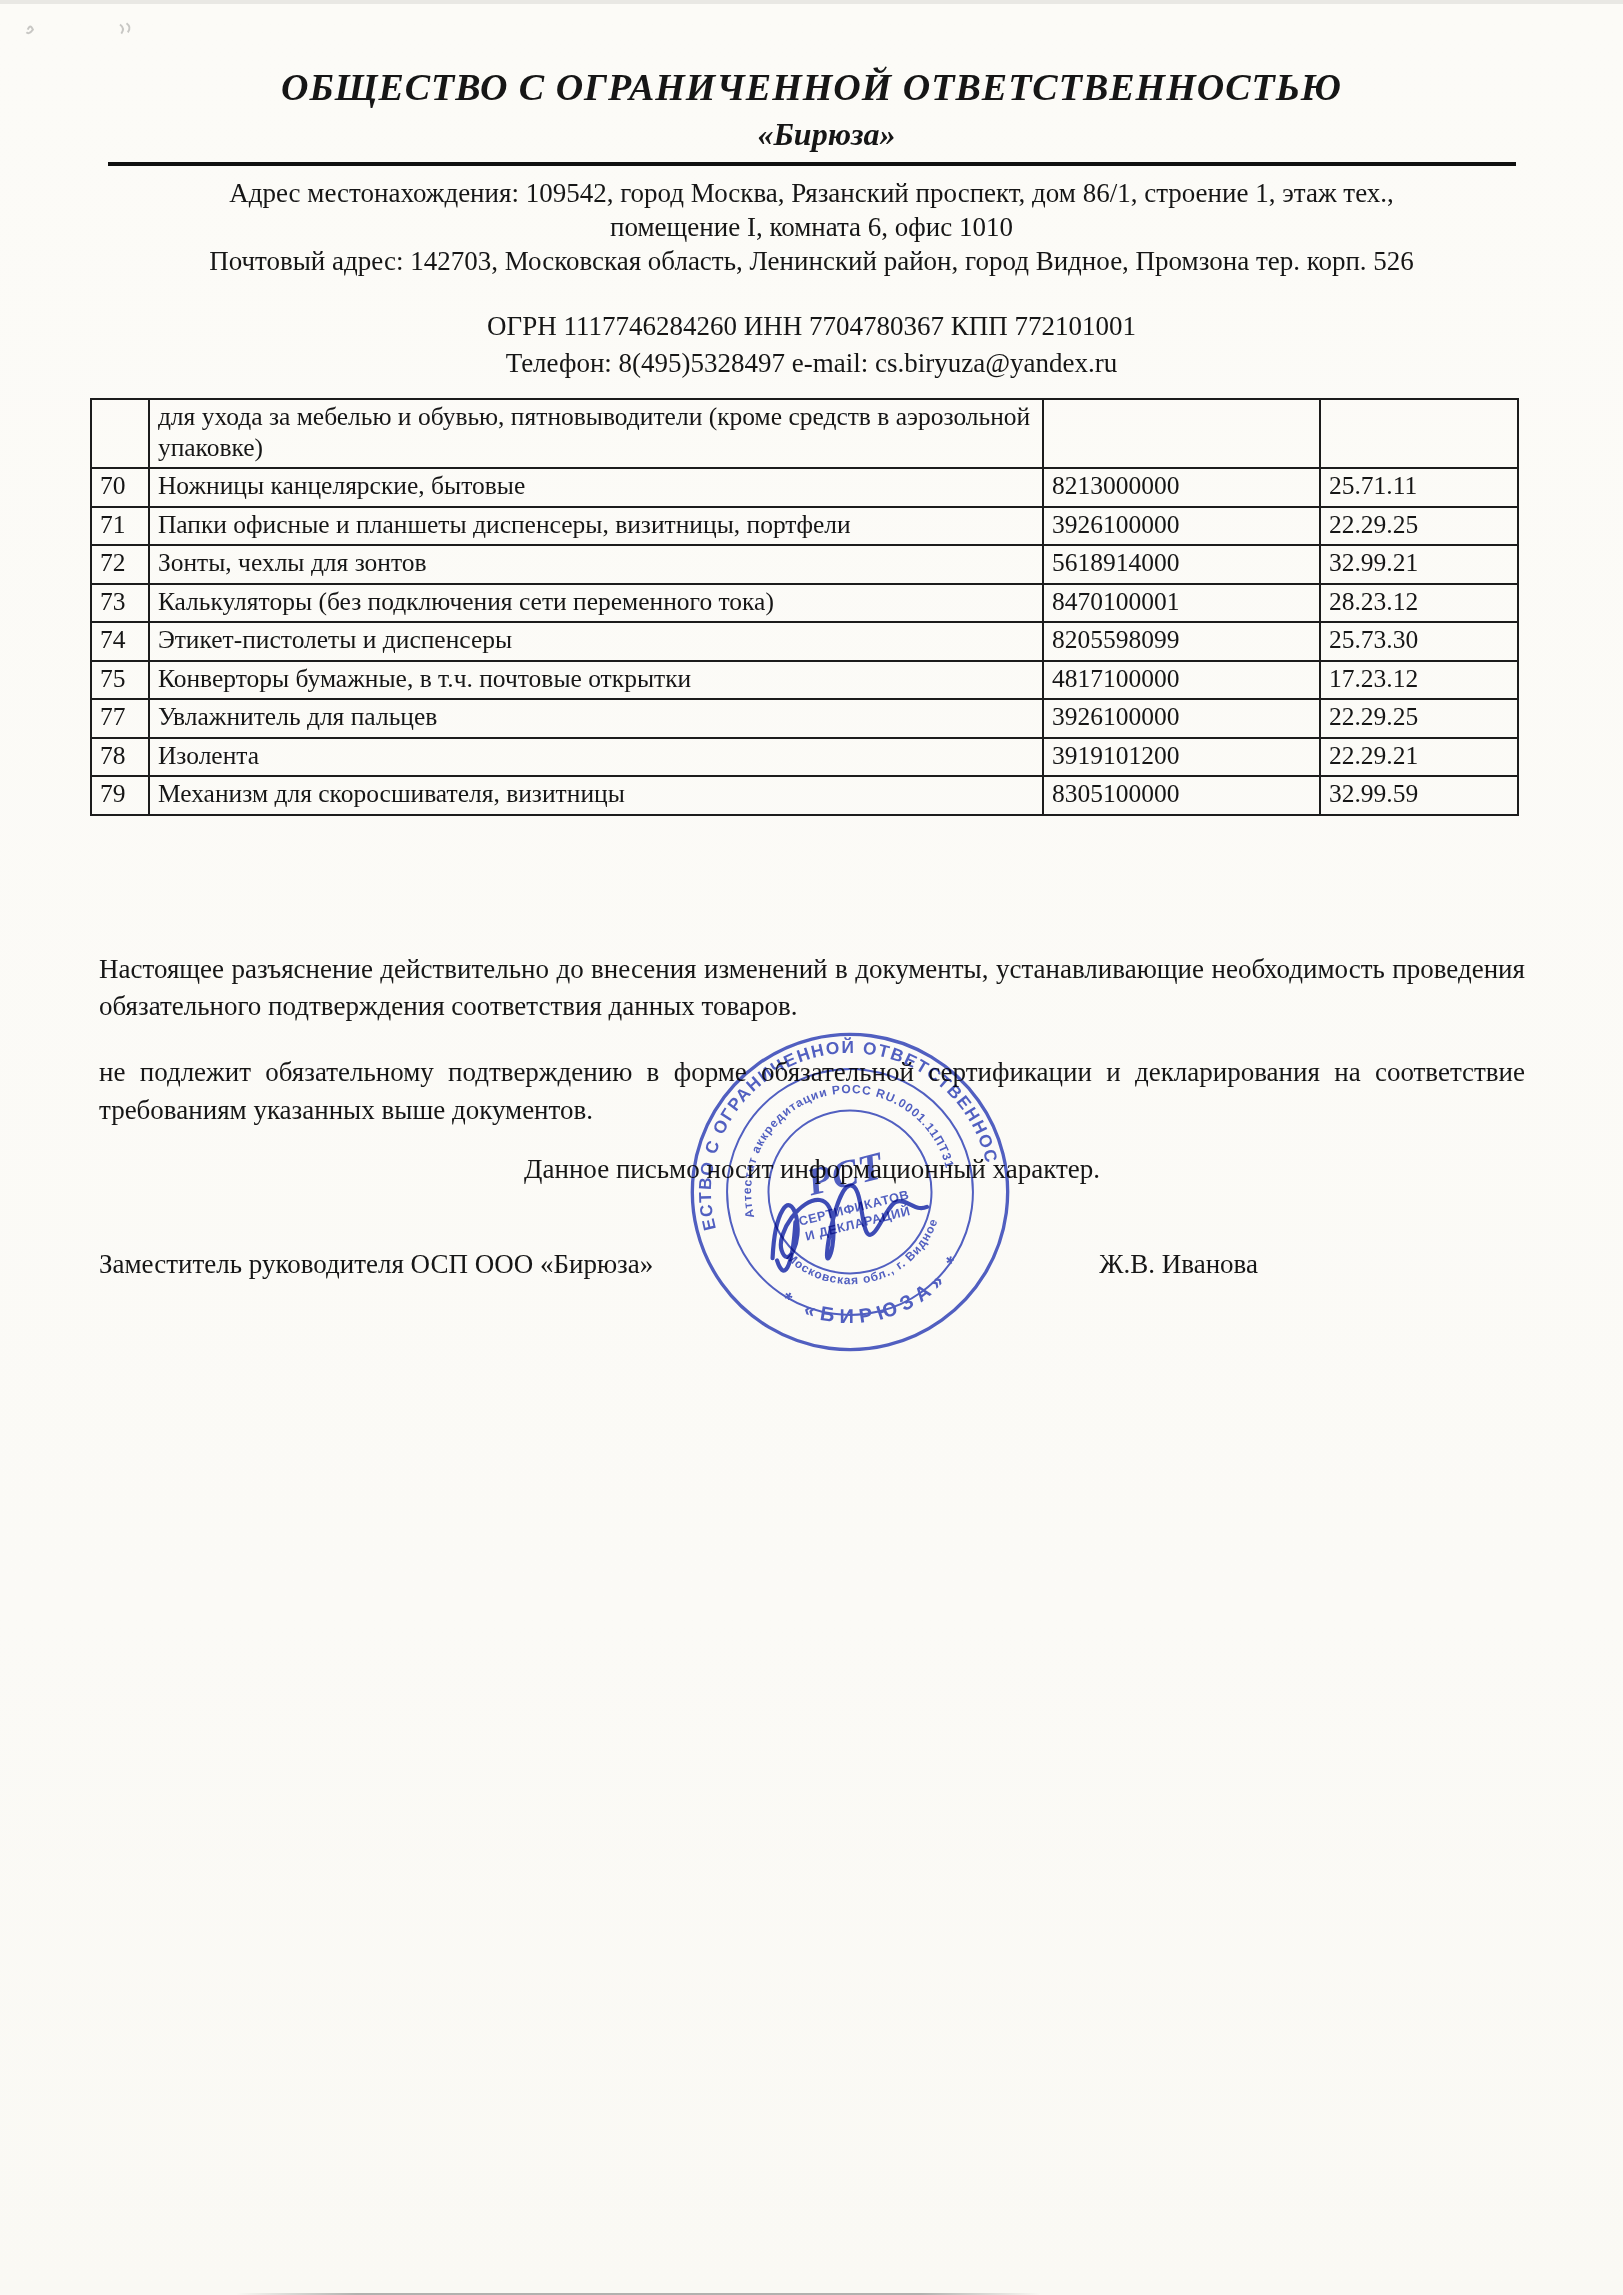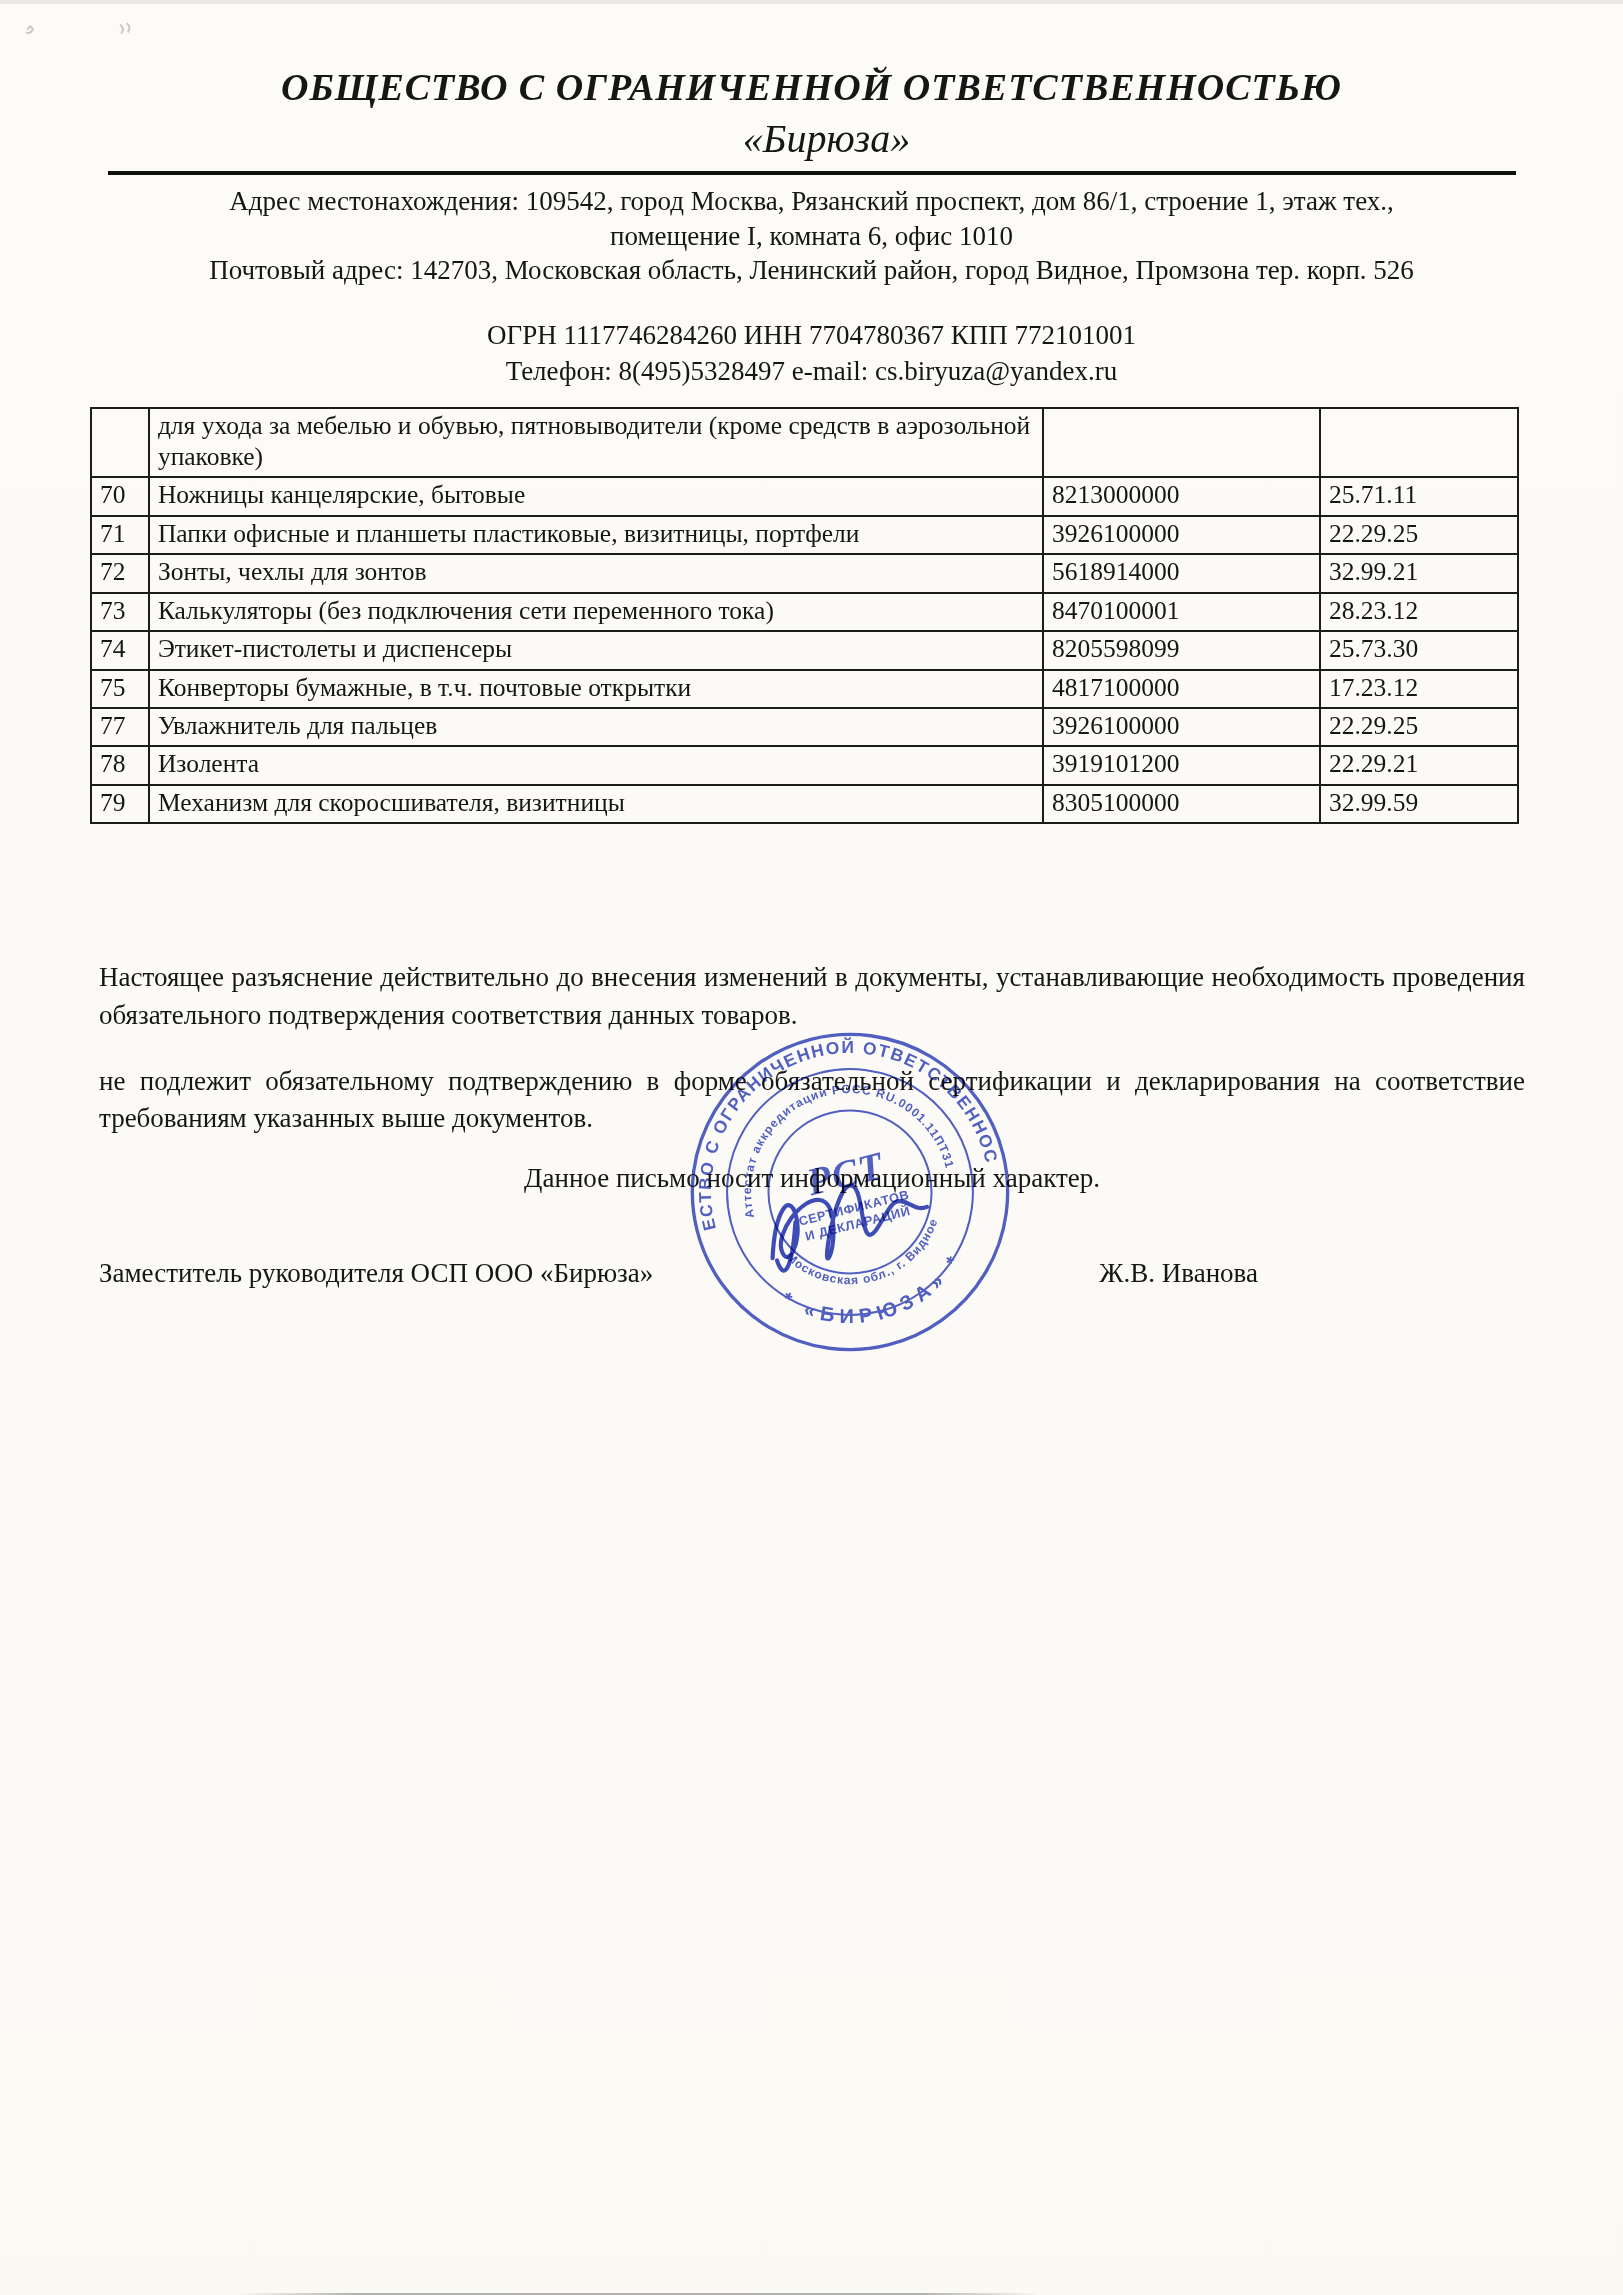--- a/index.html
+++ b/index.html
@@ -12,22 +12,22 @@
     color:#161616;
     overflow:hidden;
   }
   
   .header{ text-align:center; padding-top:63px; }
   .title1{
     font-weight:bold; font-style:italic;
     font-size:38px; letter-spacing:1px; line-height:1.1;
   }
   .title2{
-    font-weight:normal; font-style:italic;
-    font-size:40px; margin-top:7.9px; line-height:1.1;padding-left:30px;
+    font-weight:bold; font-style:italic;
+    font-size:32px; margin-top:7.9px; line-height:1.1;padding-left:30px;
   }
   .rule{
     width:1408px; margin:10.5px auto 0;
     border-top:4.6px solid #101010;
   }
   .addr-block{ margin-top:9.2px; font-size:27px; line-height:1.27; }
   .reg-line{ margin-top:33px; font-size:27px; }
   .contact-line{ margin-top:5.2px; font-size:27px; }
 
   
@@ -152,21 +152,21 @@
           <td class="col-okpd"></td>
         </tr>
         <tr>
           <td class="col-num">70</td>
           <td class="col-name">Ножницы канцелярские, бытовые</td>
           <td class="col-code">8213000000</td>
           <td class="col-okpd">25.71.11</td>
         </tr>
         <tr>
           <td class="col-num">71</td>
-          <td class="col-name">Папки офисные и планшеты пластиковые, визитницы, портфели</td>
+          <td class="col-name">Папки офисные и планшеты диспенсеры, визитницы, портфели</td>
           <td class="col-code">3926100000</td>
           <td class="col-okpd">22.29.25</td>
         </tr>
         <tr>
           <td class="col-num">72</td>
           <td class="col-name">Зонты, чехлы для зонтов</td>
           <td class="col-code">5618914000</td>
           <td class="col-okpd">32.99.21</td>
         </tr>
         <tr>

